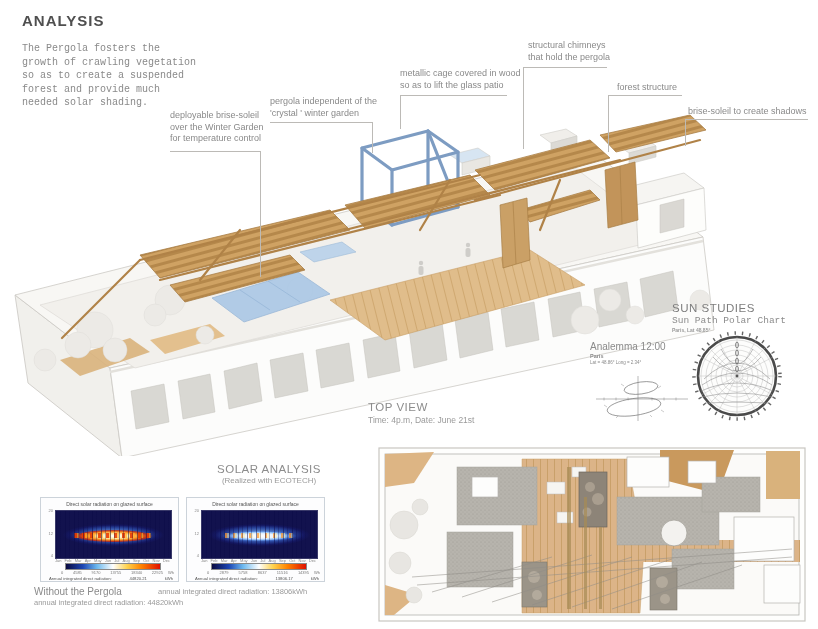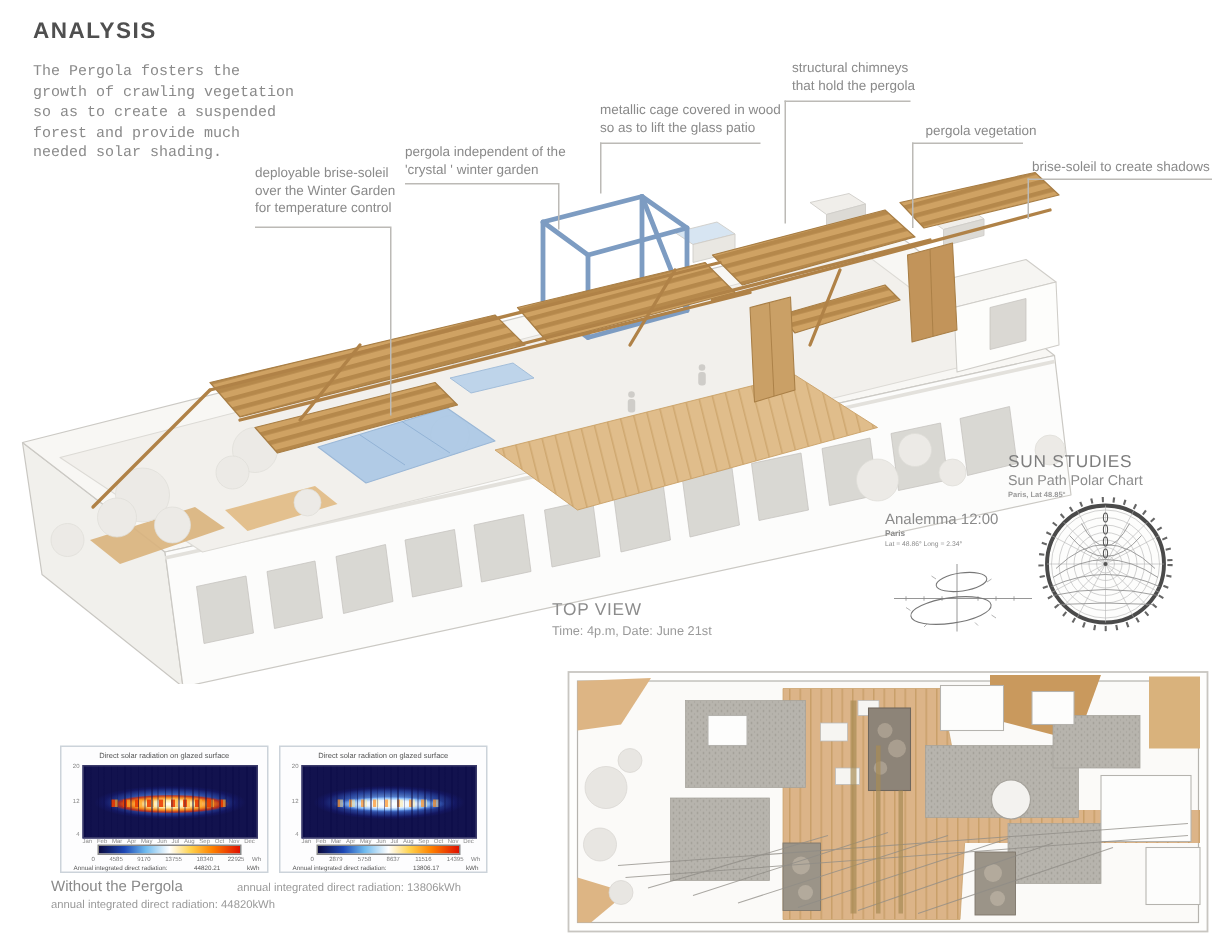--- a/index.html
+++ b/index.html
@@ -8,21 +8,21 @@
   
   .title{position:absolute;left:22px;top:12px;font-size:15px;font-weight:bold;color:#4f4f4f;letter-spacing:1px;}
   .desc{position:absolute;left:22px;top:42px;width:185px;font-size:10px;line-height:1.35;color:#8a8a8a;white-space:pre-line;font-family:Liberation Mono, monospace;}
   
   .callout{position:absolute;font-size:9px;line-height:1.28;color:#8a8a8a;white-space:pre-line;}
   .lh{position:absolute;height:1px;background:#bcbab6;}
   .lv{position:absolute;width:1px;background:#bcbab6;}
   
   .sunblock{position:absolute;left:672px;top:302px;width:142px;color:#7d7d7d;}
   .sunblock .t1{font-size:11.5px;letter-spacing:.5px;}
-  .sunblock .t2{font-size:9.5px;color:#8c8c8c;margin-top:1px;}
+  .sunblock .t2{font-size:9.5px;color:#8c8c8c;margin-top:1px;font-family:Liberation Mono, monospace;}
   .sunblock .t3{font-size:5px;font-weight:bold;color:#9a9a9a;margin-top:1px;}
   
   .anablock{position:absolute;left:590px;top:341px;width:100px;color:#8a8a8a;}
   .anablock .t1{font-size:10px;}
   .anablock .t2{font-size:5.5px;font-weight:bold;margin-top:1px;}
   .anablock .t3{font-size:4.5px;margin-top:1px;}
   
   .topview{position:absolute;left:368px;top:401px;color:#8c8c8c;}
   .topview .t1{font-size:11.5px;letter-spacing:.5px;}
   .topview .t2{font-size:8.5px;color:#9a9a9a;margin-top:2px;}
@@ -208,21 +208,21 @@
   <div class="callout" style="left:400px;top:68px">metallic cage covered in wood
 so as to lift the glass patio</div>
   <div class="lh" style="left:400px;top:95px;width:107px"></div>
   <div class="lv" style="left:400px;top:95px;height:34px"></div>
 
   <div class="callout" style="left:528px;top:40px">structural chimneys
 that hold the pergola</div>
   <div class="lh" style="left:523px;top:67px;width:84px"></div>
   <div class="lv" style="left:523px;top:67px;height:82px"></div>
 
-  <div class="callout" style="left:617px;top:82px">pergola vegetation</div>
+  <div class="callout" style="left:617px;top:82px">forest structure</div>
   <div class="lh" style="left:608px;top:95px;width:74px"></div>
   <div class="lv" style="left:608px;top:95px;height:57px"></div>
 
   <div class="callout" style="left:688px;top:106px">brise-soleil to create shadows</div>
   <div class="lh" style="left:685px;top:119px;width:123px"></div>
   <div class="lv" style="left:685px;top:119px;height:27px"></div>
 
   <div class="sunblock">
     <div class="t1">SUN STUDIES</div>
     <div class="t2">Sun Path Polar Chart</div>
@@ -373,20 +373,24 @@
       <line x1="40" y1="140" x2="420" y2="112"></line>
         <line x1="45" y1="148" x2="420" y2="120"></line>
     </g>
     <g fill="#a88c55" opacity="0.7">
       <rect x="195" y="30" width="4" height="142"></rect>
         <rect x="212" y="60" width="3" height="112"></rect>
         <rect x="227" y="90" width="3" height="82"></rect>
     </g>
   </svg>
 
+  <div class="solartitle">
+    <div class="t1">SOLAR ANALYSIS</div>
+    <div class="t2">(Realized with ECOTECH)</div>
+  </div>
 
   <div class="panel" style="left:40px">
     <div class="p-title">Direct solar radiation on glazed surface</div>
     <div class="plot">
       <div class="yticks">
           <span>20</span>
           <span>12</span>
           <span>4</span>
         </div>
       <div class="hm hm0">

